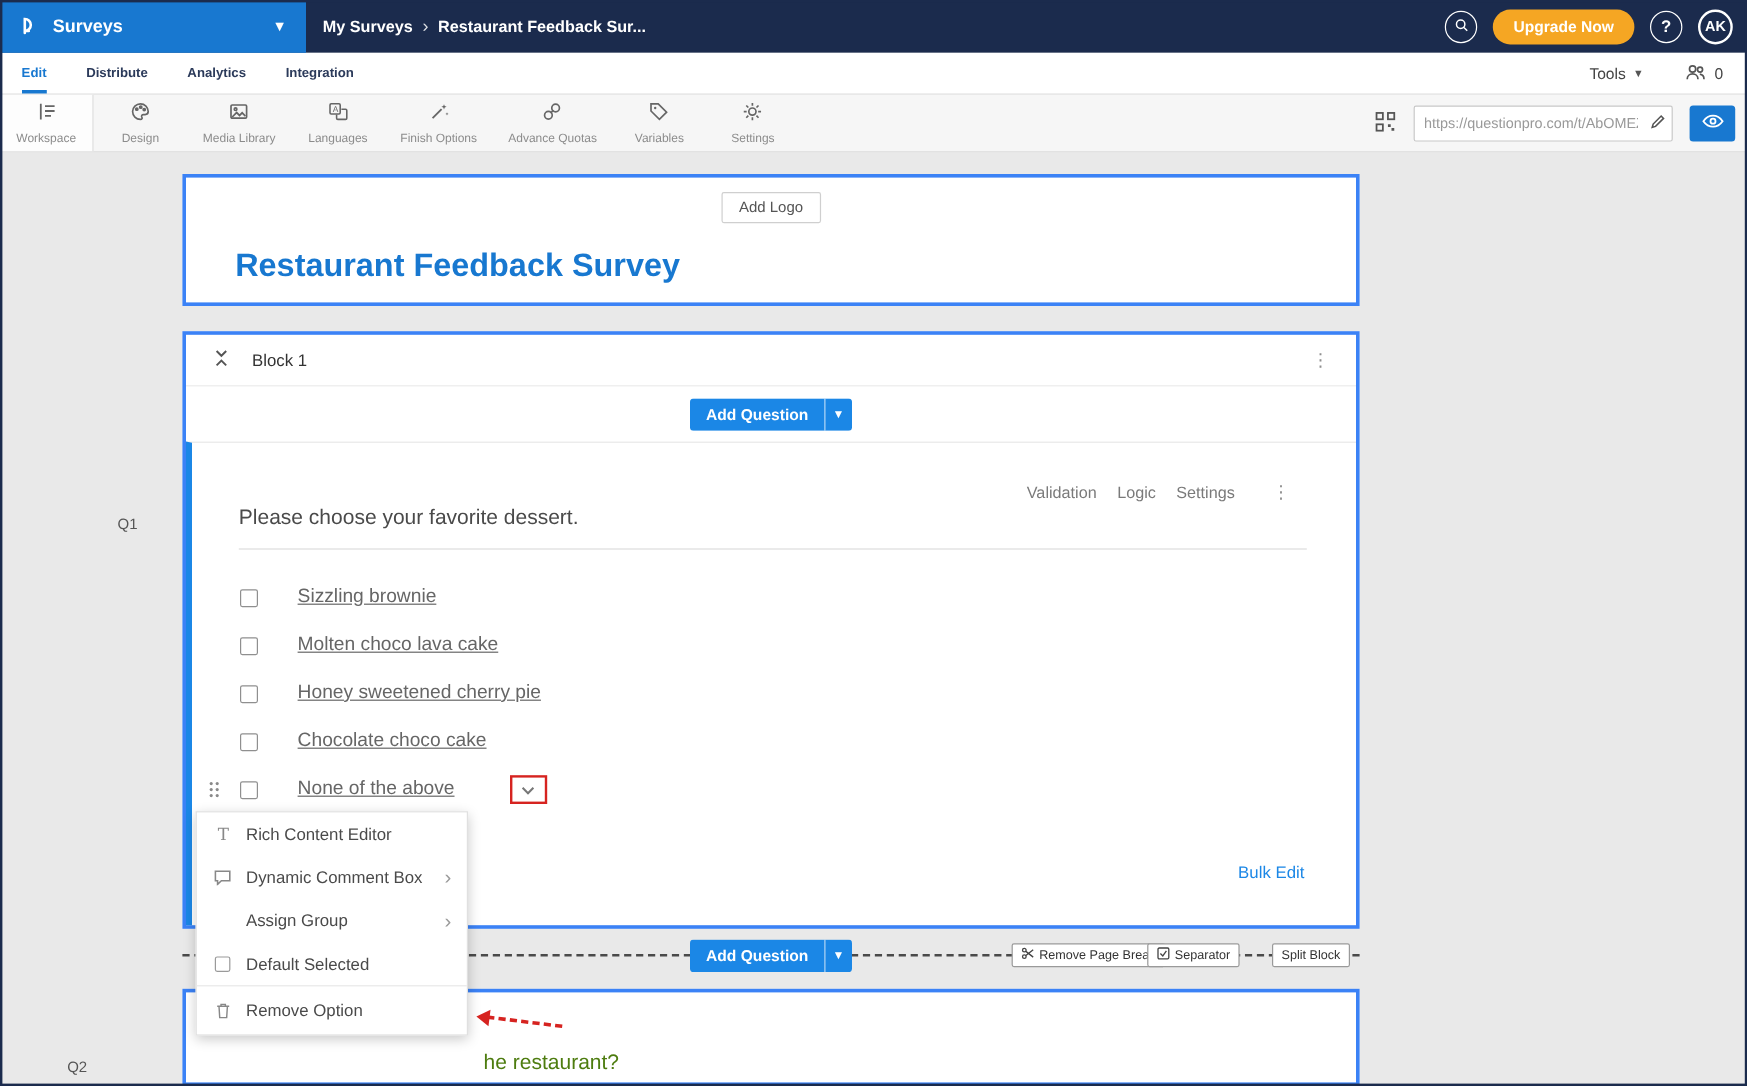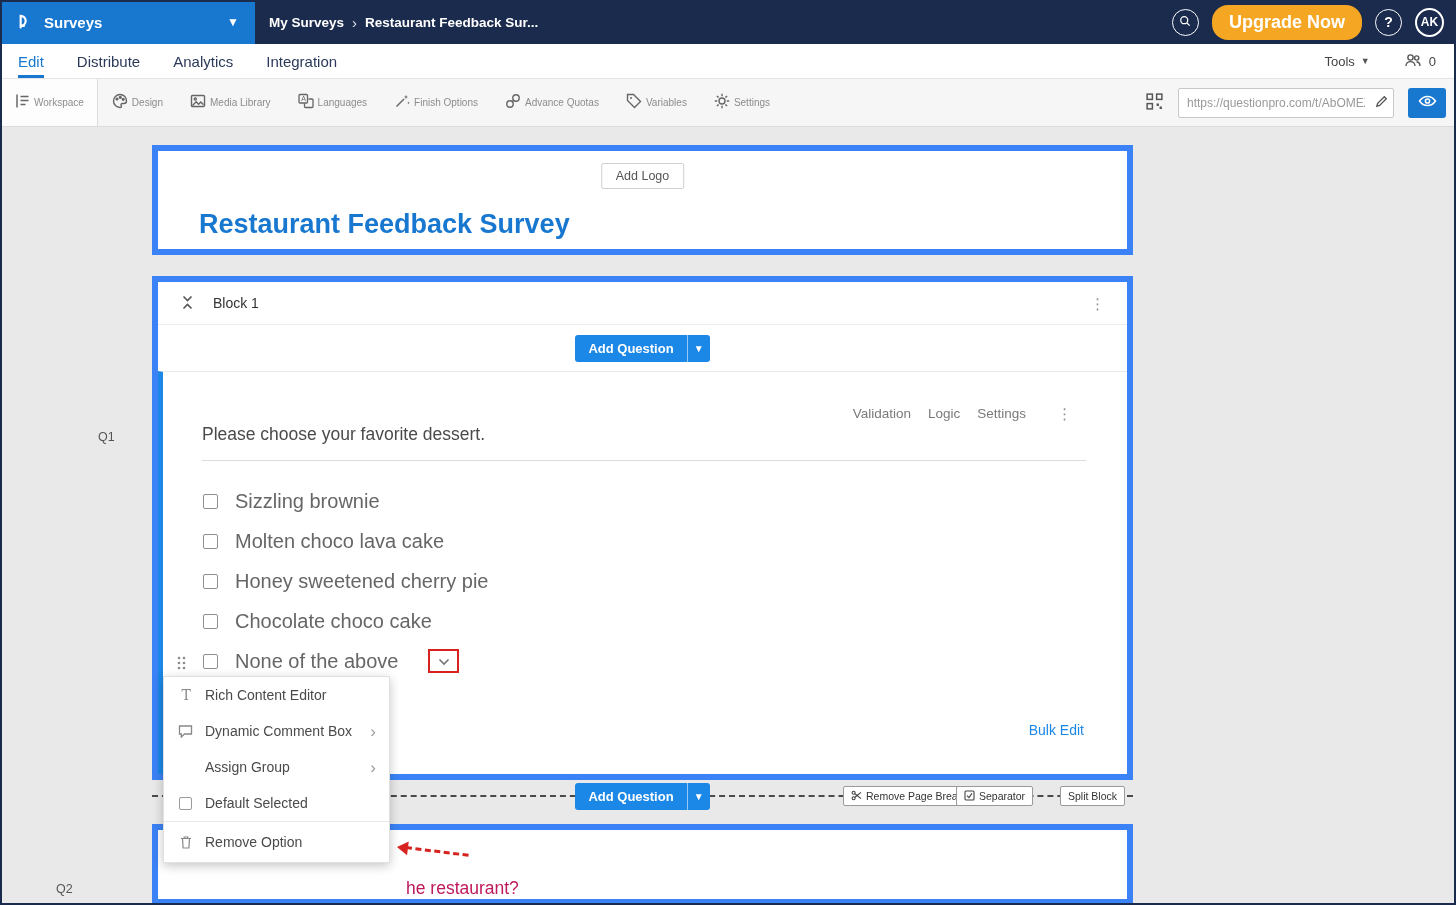--- a/index.html
+++ b/index.html
@@ -9,68 +9,68 @@
 
   
   .topbar { height:44px; background:#1b2b4d; display:flex; align-items:center; color:#fff; }
   .brand { width:255px; height:44px; background:#1878d0; display:flex; align-items:center; padding:0 16px 0 14px; gap:10px; cursor:pointer; }
   .brand-name { font-size:15px; font-weight:bold; }
   .brand-caret { margin-left:auto; font-size:12px; }
   .breadcrumb { display:flex; align-items:center; gap:8px; margin-left:14px; font-size:13.5px; font-weight:bold; }
   .crumb-sep { font-weight:normal; font-size:15px; opacity:.85; }
   .topbar-right { margin-left:auto; display:flex; align-items:center; gap:13px; padding-right:12px; }
   .circle-btn { width:27px; height:27px; border:1.5px solid #fff; border-radius:50%; display:flex; align-items:center; justify-content:center; cursor:pointer; font-size:14px; font-weight:bold; background:transparent; color:#fff; }
-  .upgrade-btn { background:#f5a623; color:#fff; border:none; font-weight:bold; font-size:18px; padding:7px 17px; border-radius:16px; cursor:pointer; font-family:inherit; }
+  .upgrade-btn { background:#f5a623; color:#fff; border:none; font-weight:bold; font-size:13px; padding:7px 17px; border-radius:16px; cursor:pointer; font-family:inherit; }
   .avatar { width:29px; height:29px; border:2px solid #fff; border-radius:50%; display:flex; align-items:center; justify-content:center; font-size:12px; font-weight:bold; cursor:pointer; }
 
   
   .navbar { height:34px; background:#fff; display:flex; align-items:stretch; padding:0 20px 0 18px; }
   .tabs { display:flex; gap:33px; }
-  .tab { display:flex; align-items:center; font-size:15px; color:#2b3a5a; font-weight:normal; cursor:pointer; }
+  .tab { display:flex; align-items:center; font-size:11px; color:#2b3a5a; font-weight:bold; cursor:pointer; }
   .tab.active { color:#1878d0; box-shadow:inset 0 -3px 0 #1878d0; }
   .nav-right { margin-left:auto; display:flex; align-items:center; gap:34px; }
   .tools-dd { display:flex; align-items:center; gap:6px; font-size:13px; color:#444; cursor:pointer; }
   .collab { display:flex; align-items:center; gap:7px; font-size:13px; color:#444; cursor:pointer; }
 
   
   .toolbar { height:49px; background:#f6f6f6; border-top:1px solid #e4e4e4; border-bottom:1px solid #dcdcdc; display:flex; align-items:stretch; }
-  .tb-item { display:flex; flex-direction:row; align-items:center; justify-content:center; gap:3px; padding:0 13px; min-width:78px; cursor:pointer; }
+  .tb-item { display:flex; flex-direction:column; align-items:center; justify-content:center; gap:3px; padding:0 13px; min-width:78px; cursor:pointer; }
   .tb-item span.lbl { font-size:10px; color:#8c8c8c; white-space:nowrap; }
   .tb-item.active { background:#fdfdfd; border-right:1px solid #ddd; }
   .tb-right { margin-left:auto; display:flex; align-items:center; gap:14px; padding-right:10px; }
   .url-wrap { position:relative; width:216px; height:30px; }
   .url-wrap input { width:100%; height:100%; border:1px solid #c8c8c8; border-radius:2px; font-size:12px; color:#999; padding:0 28px 0 8px; font-family:inherit; background:#fff; }
   .pencil-btn { position:absolute; right:5px; top:6px; background:none; border:none; cursor:pointer; }
   .preview-btn { width:38px; height:30px; background:#1878d0; border:none; border-radius:3px; display:flex; align-items:center; justify-content:center; cursor:pointer; }
   .qr-btn { background:none; border:none; cursor:pointer; display:flex; }
 
   
   .main { position:relative; height:778px; }
-  .card { position:absolute; background:#fff; border:6px solid #3b82f6; }
+  .card { position:absolute; background:#fff; border:3px solid #3b82f6; }
 
   .survey-card { left:152px; top:18px; width:981px; height:110px; }
   .add-logo-btn { position:absolute; top:12px; left:50%; transform:translateX(-50%); background:#fff; border:1px solid #cfcfcf; border-radius:2px; font-size:12.5px; color:#555; padding:5px 14px; cursor:pointer; font-family:inherit; }
   .survey-title { position:absolute; left:41px; top:58px; font-size:27px; font-weight:bold; color:#1878d0; cursor:text; }
 
   .block-card { left:152px; top:149px; width:981px; }
   .block-header { height:43px; display:flex; align-items:center; padding:0 22px 0 23px; border-bottom:1px solid #ececec; }
   .block-title { margin-left:19px; font-size:14px; color:#333; }
   .kebab { margin-left:auto; color:#8f8f8f; font-size:15px; letter-spacing:0; cursor:pointer; background:none; border:none; line-height:1; }
   .addq-strip { height:46px; display:flex; align-items:center; justify-content:center; }
   .addq { display:inline-flex; border-radius:3px; overflow:hidden; cursor:pointer; }
   .addq-main { background:#1b87e6; color:#fff; font-size:13px; font-weight:bold; padding:6px 13px; border:none; font-family:inherit; cursor:pointer; }
   .addq-caret { background:#1b87e6; color:#fff; border:none; border-left:1px solid rgba(255,255,255,.55); width:23px; display:flex; align-items:center; justify-content:center; font-size:10px; cursor:pointer; }
 
   .question-card { position:relative; height:403px; border-top:1px solid #e8e8e8; border-left:5px solid #1b87e6; }
   .q-actions { position:absolute; top:34px; right:55px; display:flex; align-items:center; gap:17px; font-size:13.5px; color:#7a7a7a; }
   .q-actions a { cursor:pointer; }
   .q-actions .kebab { margin-left:14px; }
   .q-text { margin:52px 41px 0 39px; font-size:17.5px; color:#4a4a4a; padding-bottom:15px; border-bottom:1px solid #dcdcdc; cursor:text; }
   .opt-list { margin-top:20px; }
-  .opt-row { display:flex; align-items:center; height:40px; margin-left:40px; gap:17px; font-size:20px; color:#666; position:relative; }
+  .opt-row { display:flex; align-items:center; height:40px; margin-left:40px; gap:33px; font-size:16px; color:#666; position:relative;text-decoration:underline; }
   .checkbox { width:15px; height:15px; border:1.5px solid #8f8f8f; border-radius:2px; background:#fff; cursor:pointer; flex:0 0 auto; }
   .opt-label { cursor:text; }
   .drag-handle { position:absolute; left:-27px; top:12px; cursor:grab; }
   .opt-dd-btn { margin-left:13px; width:31px; height:24px; border:2.5px solid #d62320; background:#fff; display:flex; align-items:center; justify-content:center; cursor:pointer; }
   .bulk-edit { position:absolute; right:43px; top:350px; color:#1b87e6; font-size:14px; cursor:pointer; }
 
   
   .option-menu { position:absolute; left:163px; top:549px; width:227px; background:#fff; border:1px solid #e0e0e0; box-shadow:0 3px 10px rgba(0,0,0,.22); z-index:30; }
   .menu-item { height:36px; display:flex; align-items:center; padding:0 13px; gap:11px; font-size:14px; color:#4a4a4a; cursor:pointer; }
   .menu-item.last { height:40px; }
@@ -84,21 +84,21 @@
   .arrow-annotation { position:absolute; left:397px; top:712px; width:72px; height:16px; transform:rotate(7deg); transform-origin:left center; z-index:31; pointer-events:none; }
   .arrow-shaft { position:absolute; left:9px; top:6px; right:0; border-top:3.5px dashed #d62320; }
   .arrow-head { position:absolute; left:0; top:1px; width:0; height:0; border-top:7px solid transparent; border-bottom:7px solid transparent; border-right:11px solid #d62320; }
 
   
   .pb-line { position:absolute; left:152px; top:668px; width:981px; border-top:2px dashed #4a4a4a; }
   .pb-addq-wrap { position:absolute; left:152px; top:656px; width:981px; display:flex; justify-content:center; z-index:5; }
   .pb-btn { position:absolute; top:659px; height:20px; background:#fff; border:1px solid #9a9a9a; border-radius:2px; font-size:10.5px; color:#333; display:flex; align-items:center; gap:4px; padding:0 7px; cursor:pointer; font-family:inherit; z-index:5; }
 
   .q2-card { left:152px; top:697px; width:981px; height:81px; }
-  .q2-text { position:absolute; left:248px; top:48px; font-size:17.5px; color:#be185d; cursor:text; }
+  .q2-text { position:absolute; left:248px; top:48px; font-size:17.5px; color:#4d7c0f; cursor:text; }
 
   .q-label { position:absolute; font-size:12.5px; color:#555; }
 </style>
 </head>
 <body>
 
 <div class="frame"></div>
 
 <header class="topbar">
   <div class="brand">

